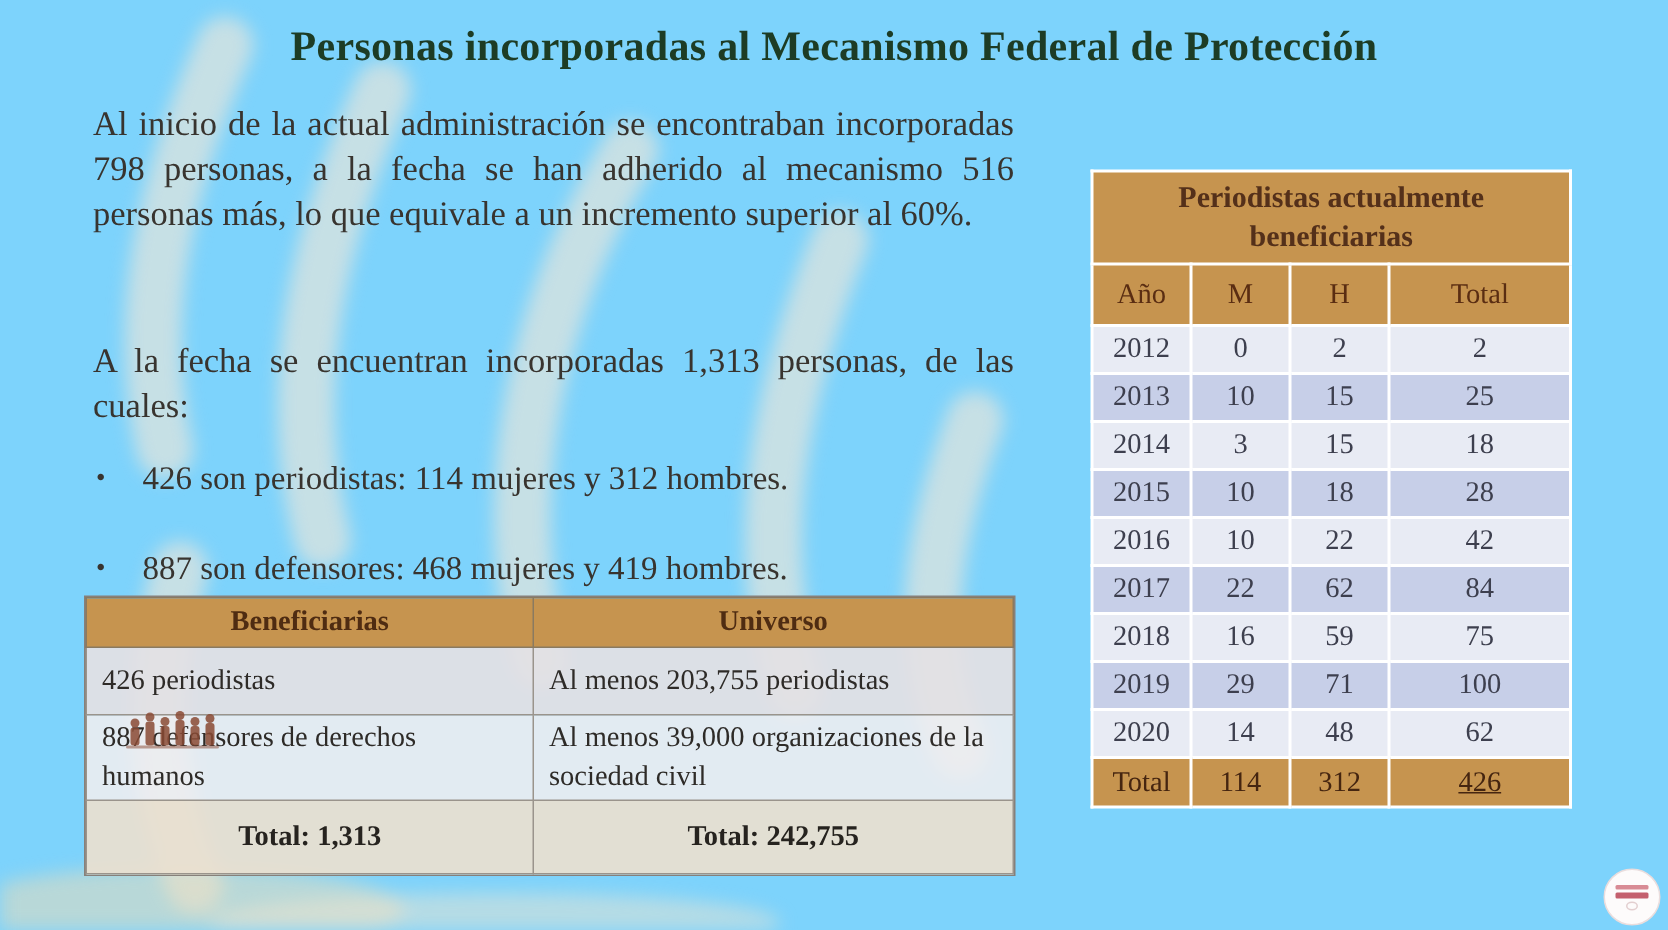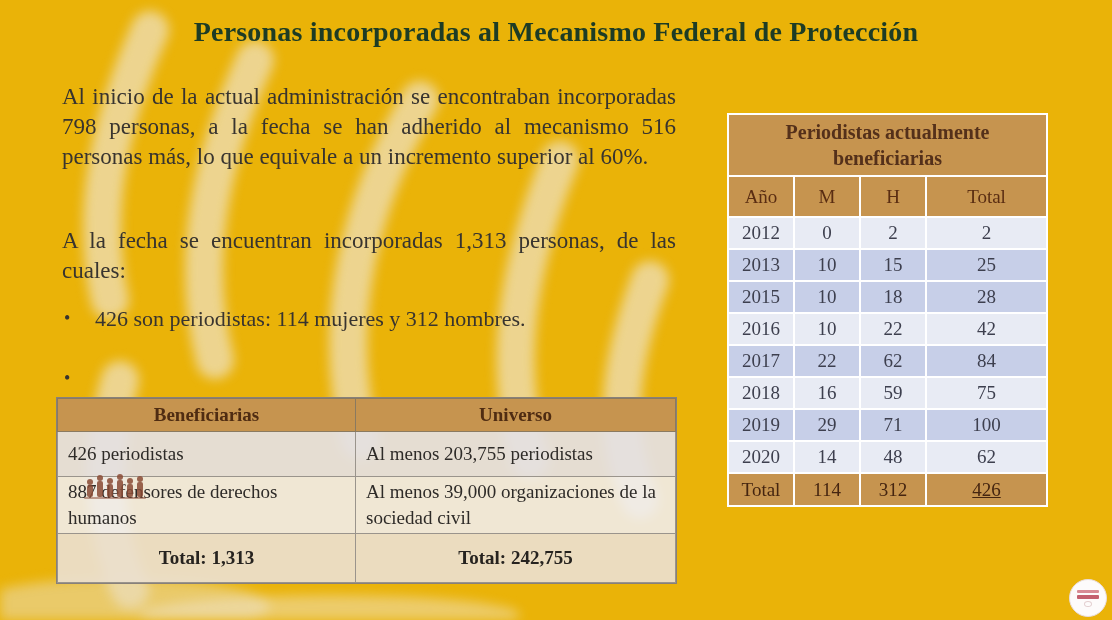--- a/index.html
+++ b/index.html
@@ -1,35 +1,35 @@
 <!DOCTYPE html>
 <html><head>
 <meta charset="utf-8">
 <style>
   * { margin:0; padding:0; box-sizing:border-box; }
   html,body { background:#ffffff; }
   .slide {
     position:relative; width:1112px; height:620px;
-    background:#eab308; overflow:hidden;
+    background:#7dd3fc; overflow:hidden;
     font-family:"Liberation Serif","DejaVu Serif",serif;
   }
   
   .wm { position:absolute; inset:0; filter:blur(6px); pointer-events:none; }
   
   .title {
     position:absolute; top:16px; left:0; right:0; text-align:center;
     font-size:28px; font-weight:bold; color:#1d3c25; letter-spacing:.2px;
   }
   
   .para {
     position:absolute; left:62px; width:614px;
     font-size:23px; line-height:30px; color:#38342f;
     text-align:justify;
   }
-  .p1 { top:82px; }
+  .p1 { top:68px; }
   .p2 { top:226px; word-spacing:5px; }
   .bullet { position:absolute; left:64px; width:612px; display:flex; font-size:22px; color:#38342f; }
   .b1 { top:306px; }
   .b2 { top:366px; }
   .bullet .dot { width:31px; font-size:18px; padding-top:2px; color:#38342f; }
   
   .tbl-left {
     position:absolute; left:57px; top:398px; width:618px;
     border-collapse:collapse; table-layout:fixed; font-size:19px; color:#2e2b28;
   }
@@ -98,20 +98,21 @@
 
   <div class="para p1">Al inicio de la actual administración se encontraban incorporadas 798 personas, a la fecha se han adherido al mecanismo 516 personas más, lo que equivale a un incremento superior al 60%.</div>
   <div class="para p2">A la fecha se encuentran incorporadas 1,313 personas, de las cuales:</div>
 
   <div class="bullet b1">
     <span class="dot">•</span>
     <span>426 son periodistas: 114 mujeres y 312 hombres.</span>
   </div>
   <div class="bullet b2">
     <span class="dot">•</span>
+    <span>887 son defensores: 468 mujeres y 419 hombres.</span>
   </div>
 
   <table class="tbl-left">
     <colgroup>
         <col style="width:298px">
         <col style="width:320px">
       </colgroup>
     <tbody>
         <tr class="hdr">
       <th>Beneficiarias</th>
@@ -172,20 +173,26 @@
       <td>0</td>
       <td>2</td>
       <td>2</td>
     </tr>
     <tr class="data dk">
       <td>2013</td>
       <td>10</td>
       <td>15</td>
       <td>25</td>
     </tr>
+    <tr class="data lt">
+      <td>2014</td>
+      <td>3</td>
+      <td>15</td>
+      <td>18</td>
+    </tr>
     <tr class="data dk">
       <td>2015</td>
       <td>10</td>
       <td>18</td>
       <td>28</td>
     </tr>
     <tr class="data lt">
       <td>2016</td>
       <td>10</td>
       <td>22</td>

